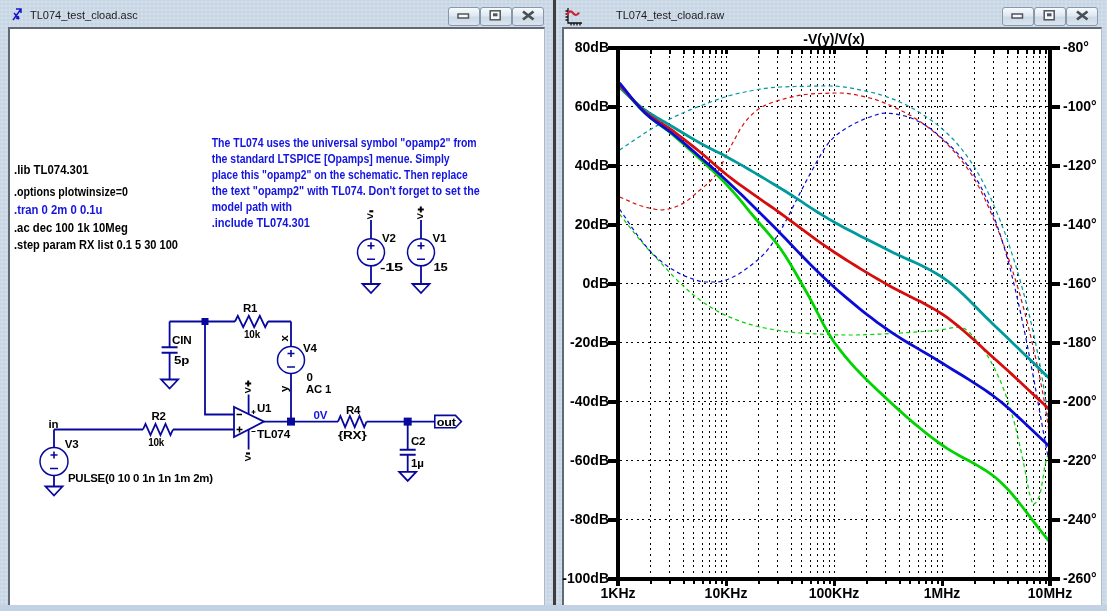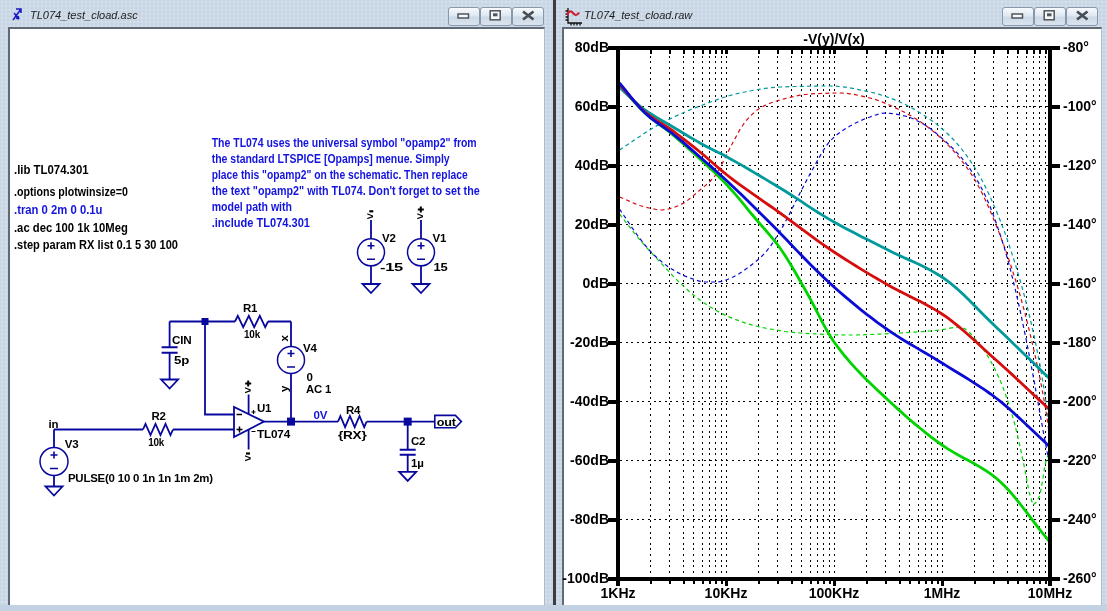--- a/index.html
+++ b/index.html
@@ -1,35 +1,35 @@
 <!DOCTYPE html>
 <html><head><meta charset="utf-8">
 <style>
 html,body{margin:0;padding:0;width:1107px;height:611px;overflow:hidden;background:#b8c8da;font-family:"Liberation Sans",sans-serif;}
 .win{position:absolute;background:#ccd9e7;background-image:radial-gradient(rgba(255,255,255,.55) 22%,rgba(0,0,0,0) 26%),radial-gradient(rgba(140,162,192,.4) 22%,rgba(0,0,0,0) 26%);background-size:4px 4px;background-position:0 0,2px 2px;}
 .client{position:absolute;background:#fff;border-top:2px solid #5f6a75;border-left:2px solid #5f6a75;border-right:1px solid #aebac6;border-bottom:1px solid #aebac6;}
 .tbtn{position:absolute;width:30px;height:17px;border:1px solid #8698ac;border-radius:3px;background:linear-gradient(#f7fafd,#dfe8f1 45%,#ccd9e6 55%,#dbe4ee);}
-.ttext{position:absolute;top:9px;font-size:11px;color:#1c1c1c;font-style:italic;}
+.ttext{position:absolute;top:9px;font-size:11px;color:#1c1c1c;}
 svg{position:absolute;left:0;top:0;}
 text{font-family:"Liberation Sans",sans-serif;}
 .ax{font-size:14px;font-weight:bold;fill:#000;}
 .sl{font-size:11.5px;font-weight:bold;letter-spacing:-0.2px;}
 .dl{font-size:12px;font-weight:bold;}
 .cl{font-size:12px;font-weight:bold;fill:#1414e0;}
 </style></head>
 <body>
 <div class="win" style="left:0;top:0;width:553px;height:607px;"></div>
 <div class="client" style="left:8px;top:27px;width:534px;height:576px;"></div>
 <div class="win" style="left:556px;top:0;width:551px;height:607px;"></div>
 <div class="client" style="left:562px;top:27px;width:537px;height:576px;"></div>
 <div style="position:absolute;left:553px;top:0;width:3px;height:607px;background:#3e3e42;"></div>
 <div style="position:absolute;left:0;top:605px;width:1107px;height:6px;background:#c3d2e2;"></div>
 
 <div class="ttext" style="left:30px;">TL074_test_cload.asc</div>
-<div class="ttext" style="left:584px;">TL074_test_cload.raw</div>
+<div class="ttext" style="left:616px;">TL074_test_cload.raw</div>
 
 <div class="tbtn" style="left:448px;top:7px;"></div>
 <div class="tbtn" style="left:480px;top:7px;"></div>
 <div class="tbtn" style="left:512px;top:7px;"></div>
 <div class="tbtn" style="left:1002px;top:7px;"></div>
 <div class="tbtn" style="left:1034px;top:7px;"></div>
 <div class="tbtn" style="left:1066px;top:7px;"></div>
 
 <svg width="1107" height="611" viewBox="0 0 1107 611">
 <g stroke="#4f565e" stroke-width="1.5" fill="#f6f8fa">

